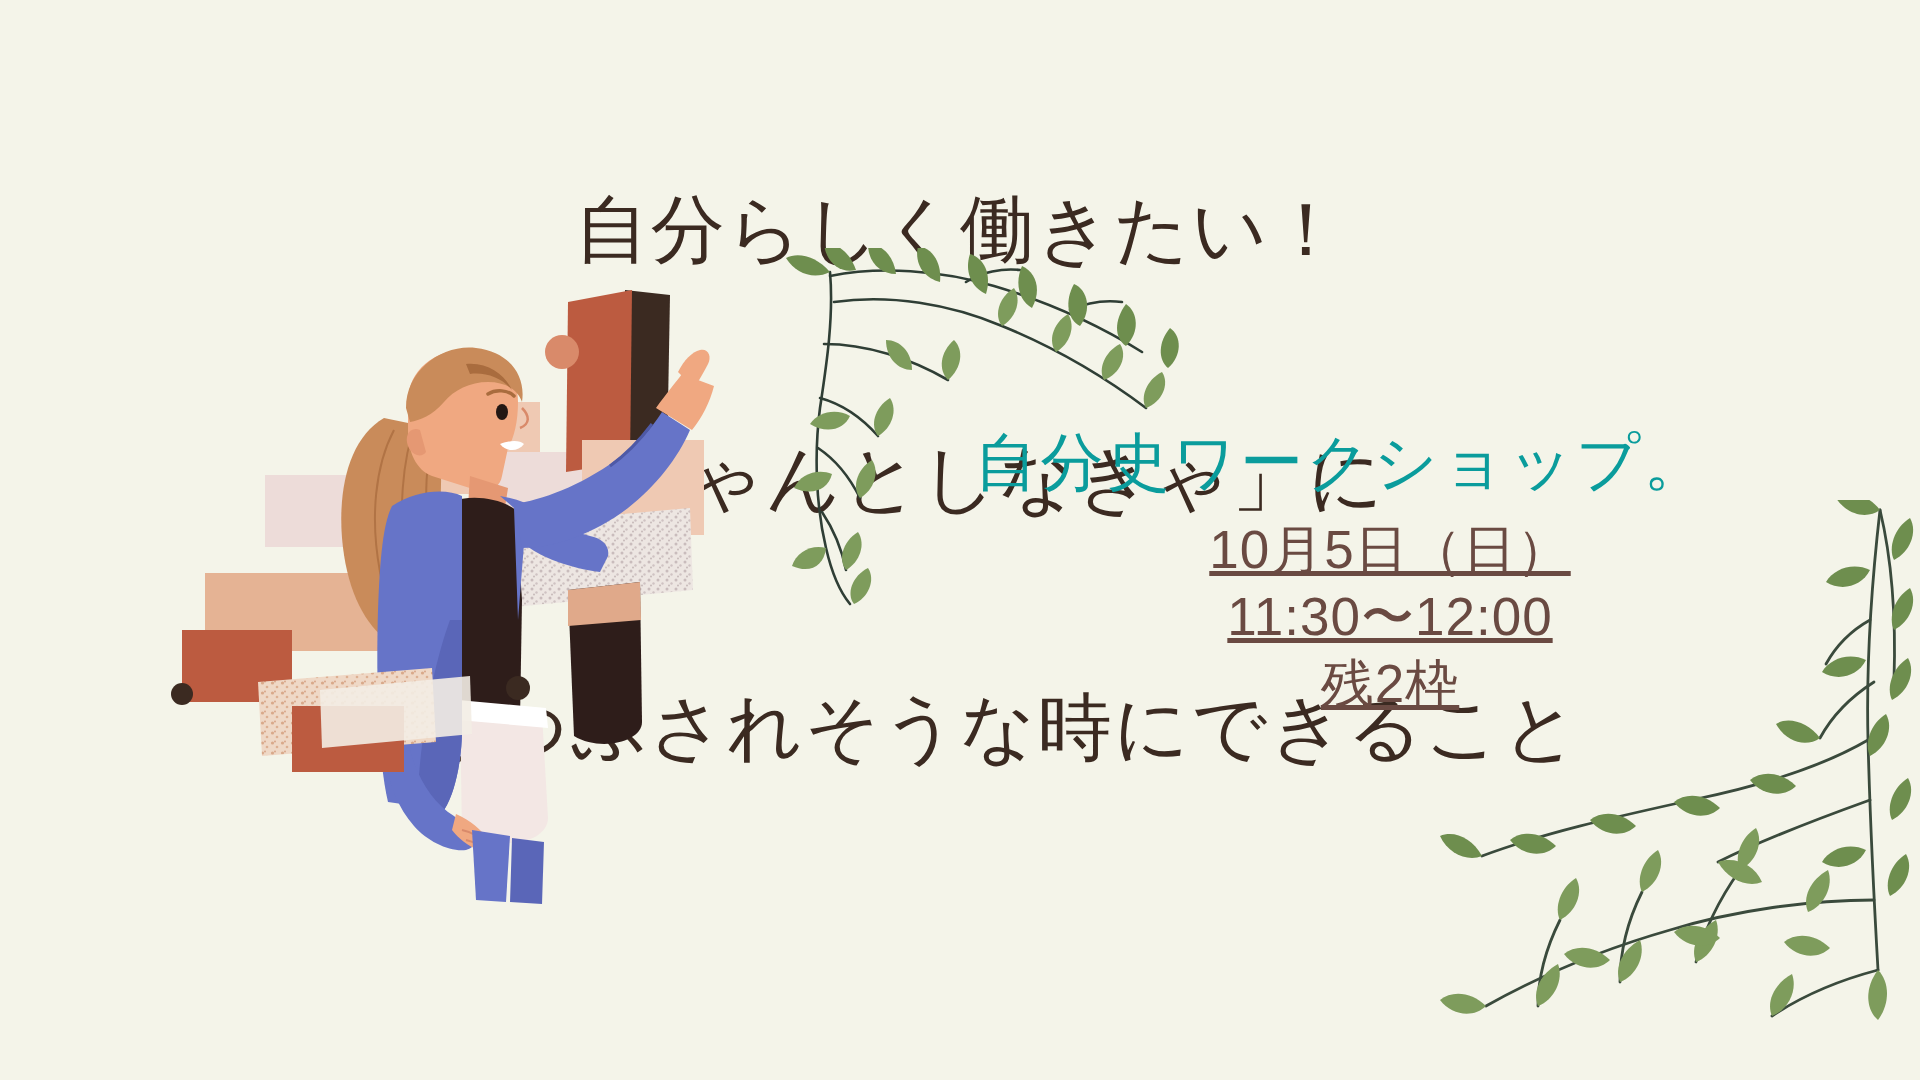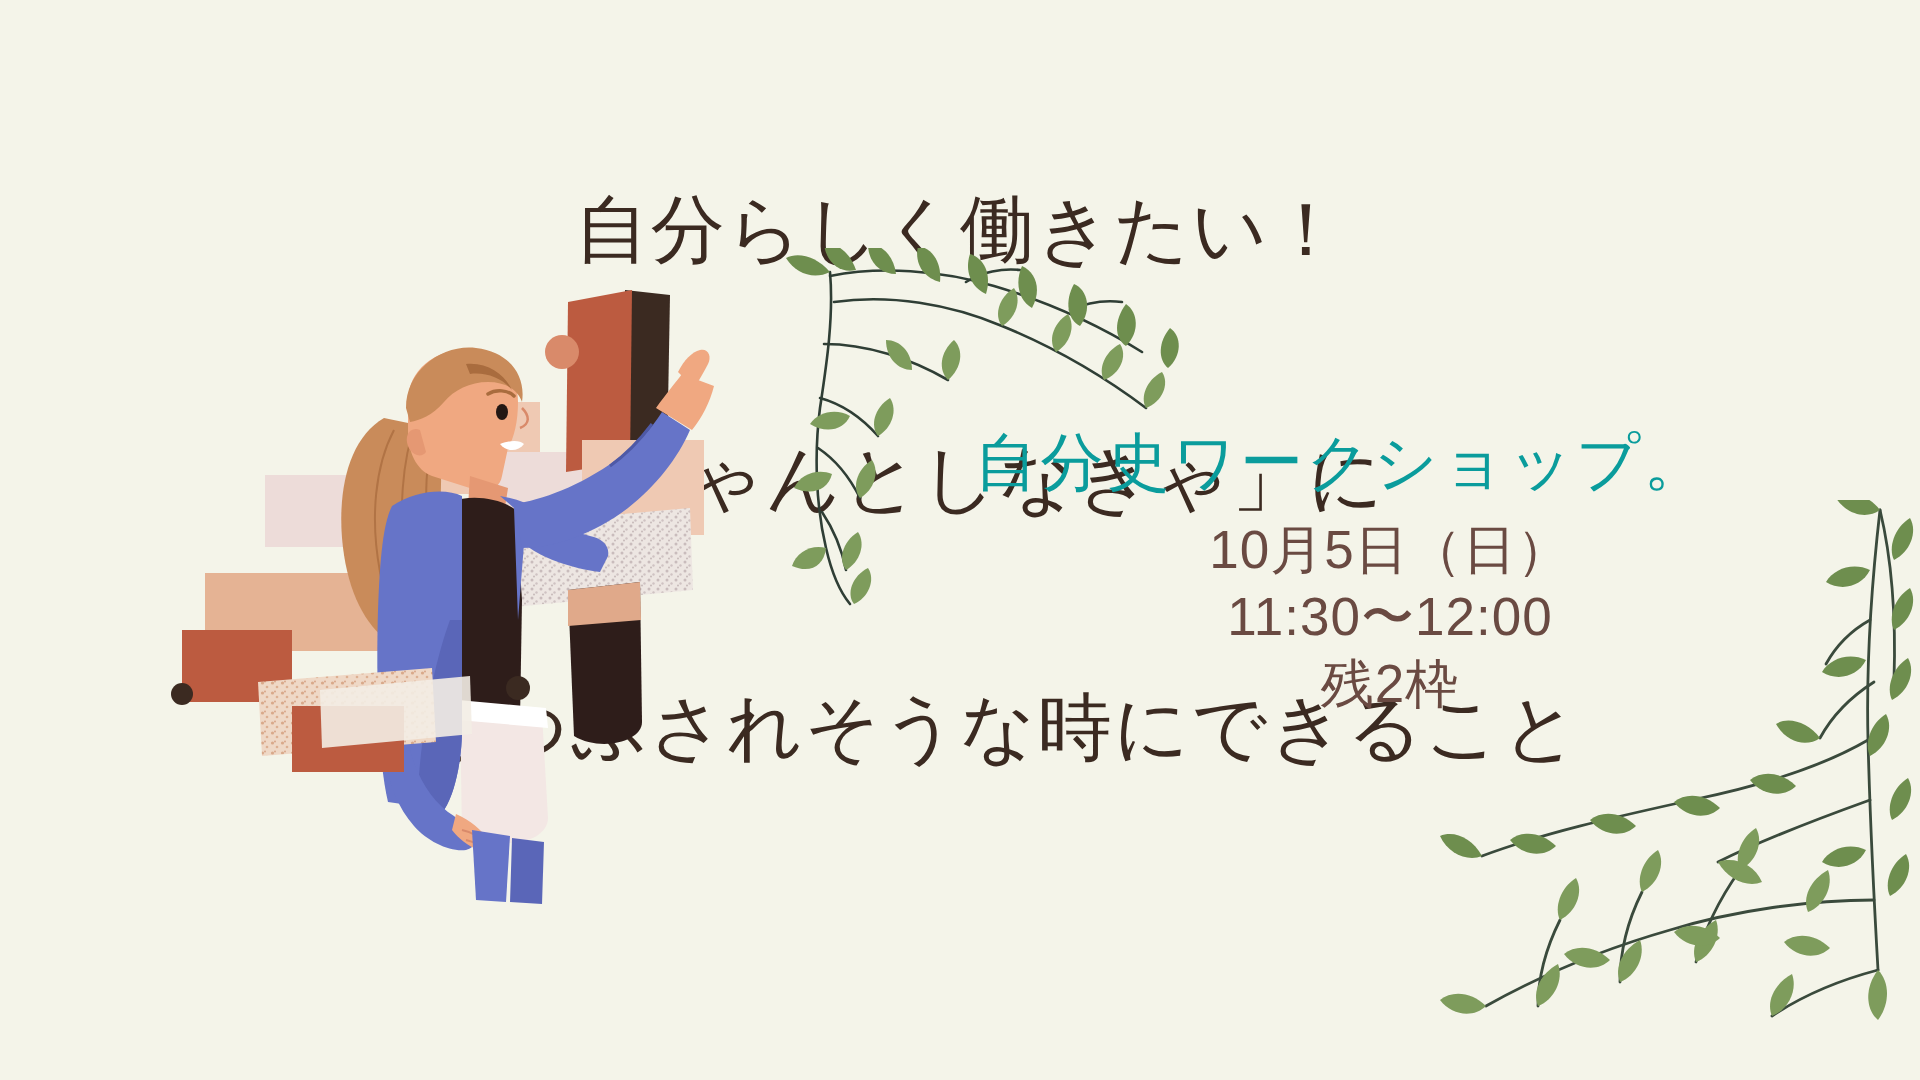--- a/index.html
+++ b/index.html
@@ -47,20 +47,21 @@
 
   
   .details{
     position:absolute; left:920px; top:516px; width:940px;
     text-align:center;
     color:#6A4A42;
     font-size:53px;
     line-height:67px;
     letter-spacing:1px;
     font-weight:400;
+    text-decoration:underline;
   }
   .details .row{ display:block; white-space:nowrap; }
 </style>
 </head>
 <body style="background: rgb(244, 244, 233);">
 
 <div id="stage">
 
   <div class="title-block" style="color: rgb(59, 42, 33);">
     <span class="title-line">自分らしく働きたい！</span>

